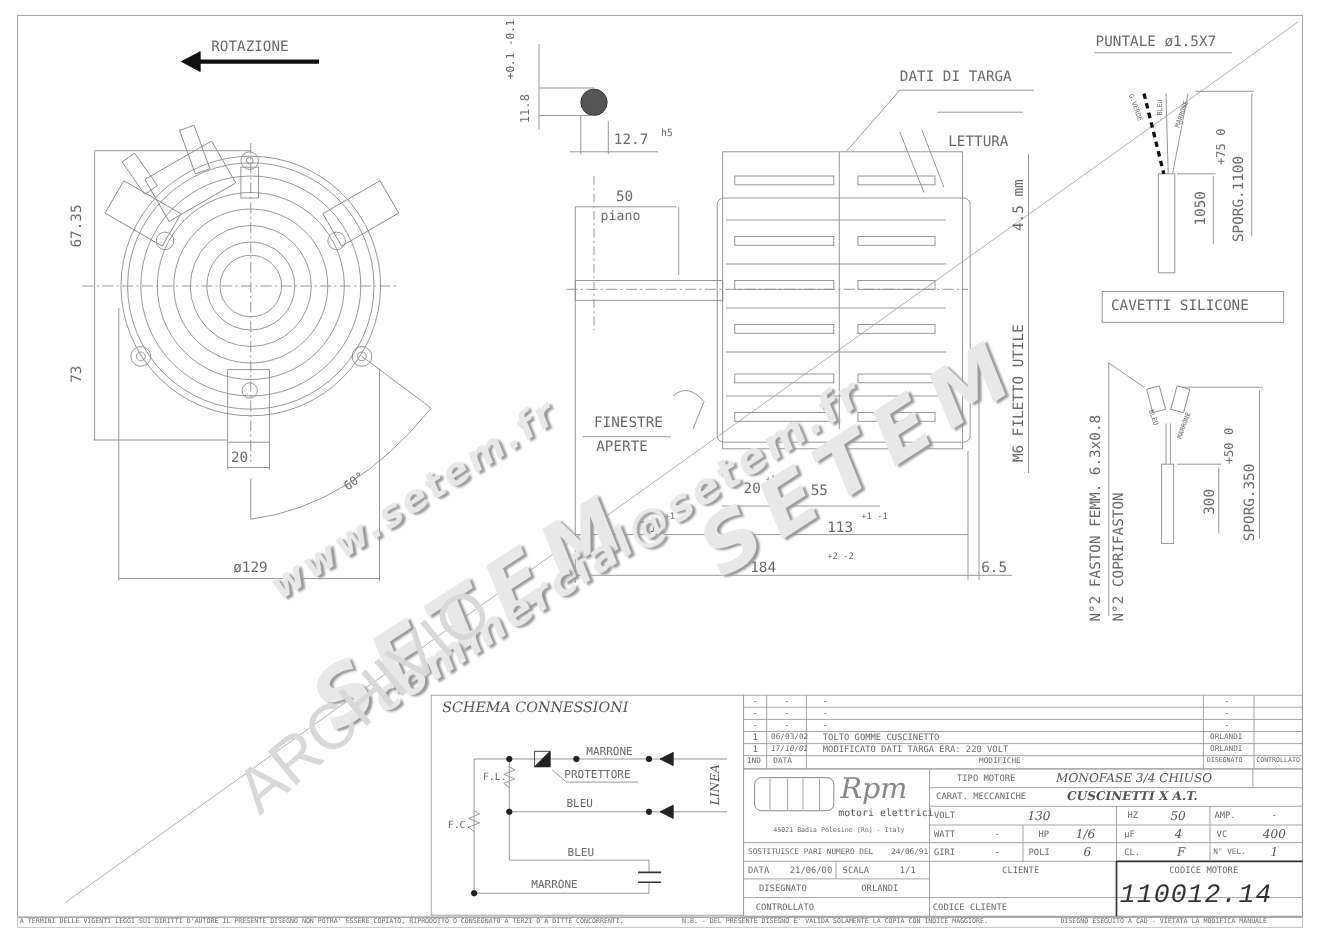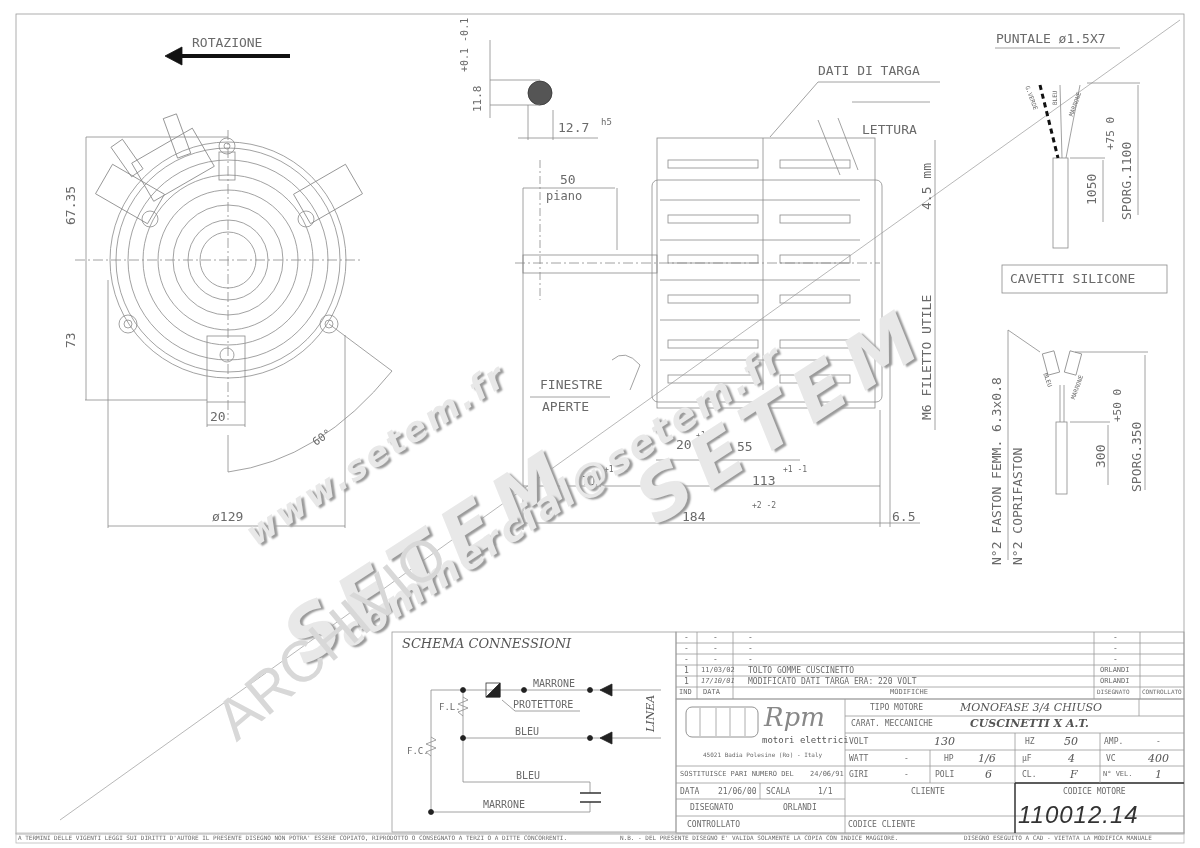--- a/index.html
+++ b/index.html
@@ -305,21 +305,21 @@
     <div class="tb" style="left:1113px;top:645px;">-</div>
   </div>
   <div>
     <div class="tb" style="left:684px;top:656px;">-</div>
     <div class="tb" style="left:713px;top:656px;">-</div>
     <div class="tb" style="left:748px;top:656px;">-</div>
     <div class="tb" style="left:1113px;top:656px;">-</div>
   </div>
   <div>
     <div class="tb" style="left:684px;top:667px;">1</div>
-    <div class="tb" style="left:701px;top:667px;font-size:7px;">11/03/02</div>
+    <div class="tb" style="left:701px;top:667px;font-size:7px;">06/03/02</div>
     <div class="tb" style="left:748px;top:667px;">TOLTO GOMME CUSCINETTO</div>
     <div class="tb" style="left:1100px;top:667px;font-size:7px;">ORLANDI</div>
   </div>
   <div>
     <div class="tb" style="left:684px;top:678px;">1</div>
     <div class="tb" style="left:701px;top:678px;font-size:7px;font-style:italic;">17/10/01</div>
     <div class="tb" style="left:748px;top:678px;">MODIFICATO DATI TARGA ERA: 220 VOLT</div>
     <div class="tb" style="left:1100px;top:678px;font-size:7px;">ORLANDI</div>
   </div>
   <div>
@@ -374,19 +374,19 @@
 <div class="tb" style="left:680px;top:788px;">DATA</div>
 <div class="tb" style="left:718px;top:788px;">21/06/00</div>
 <div class="tb" style="left:766px;top:788px;">SCALA</div>
 <div class="tb" style="left:818px;top:788px;">1/1</div>
 <div class="tb" style="left:690px;top:804px;">DISEGNATO</div>
 <div class="tb" style="left:783px;top:804px;">ORLANDI</div>
 <div class="tb" style="left:687px;top:821px;">CONTROLLATO</div>
 <div class="tb" style="left:911px;top:788px;">CLIENTE</div>
 <div class="tb" style="left:848px;top:821px;">CODICE CLIENTE</div>
 <div class="tb" style="left:1063px;top:788px;">CODICE MOTORE</div>
-<div class="t" style="left:1018px;top:803px;font-size:24px;font-style:italic;font-family:Liberation Sans, sans-serif;color:#333;letter-spacing:1px;">110012.14</div>
+<div class="t" style="left:1018px;top:803px;font-size:24px;font-style:italic;font-family:Liberation Mono, monospace;color:#333;letter-spacing:1px;">110012.14</div>
 
 <div class="tb" style="left:18px;top:835px;font-size:6px;">A TERMINI DELLE VIGENTI LEGGI SUI DIRITTI D'AUTORE IL PRESENTE DISEGNO NON POTRA' ESSERE COPIATO, RIPRODOTTO O CONSEGNATO A TERZI O A DITTE CONCORRENTI.</div>
 <div class="tb" style="left:620px;top:835px;font-size:6px;">N.B. - DEL PRESENTE DISEGNO E' VALIDA SOLAMENTE LA COPIA CON INDICE MAGGIORE.</div>
 <div class="tb" style="left:964px;top:835px;font-size:6px;">DISEGNO ESEGUITO A CAD - VIETATA LA MODIFICA MANUALE</div>
 
 </div>
 
 </body></html>

